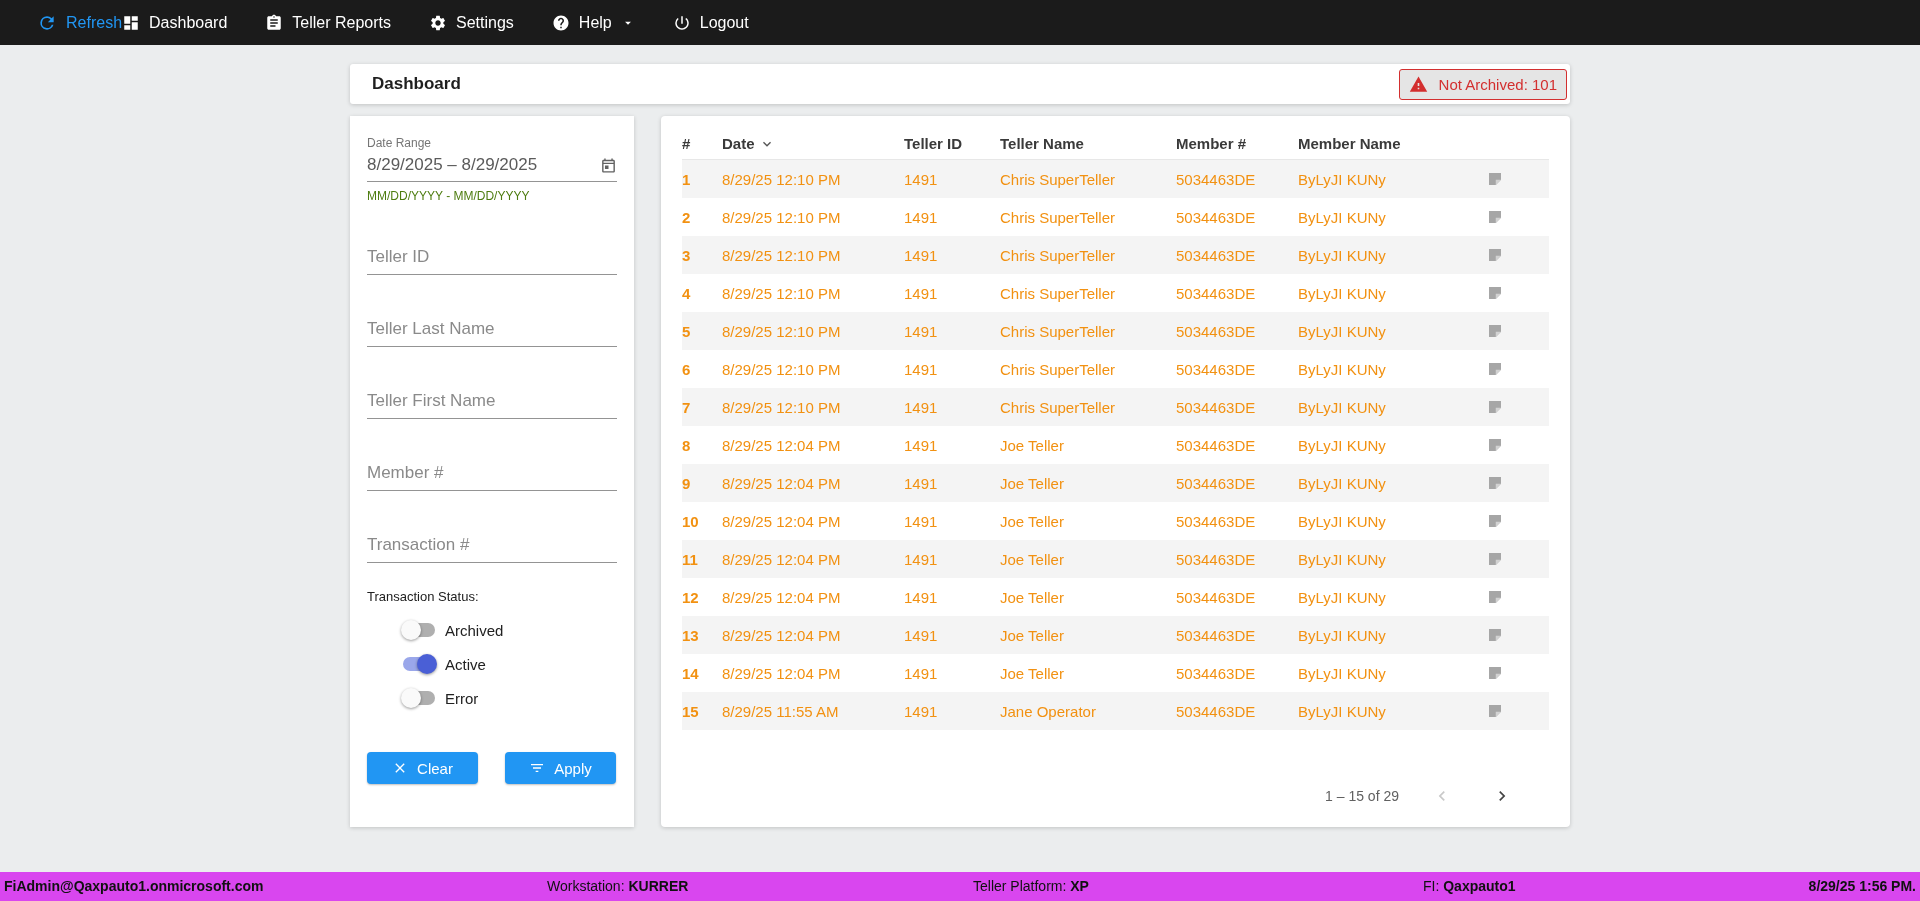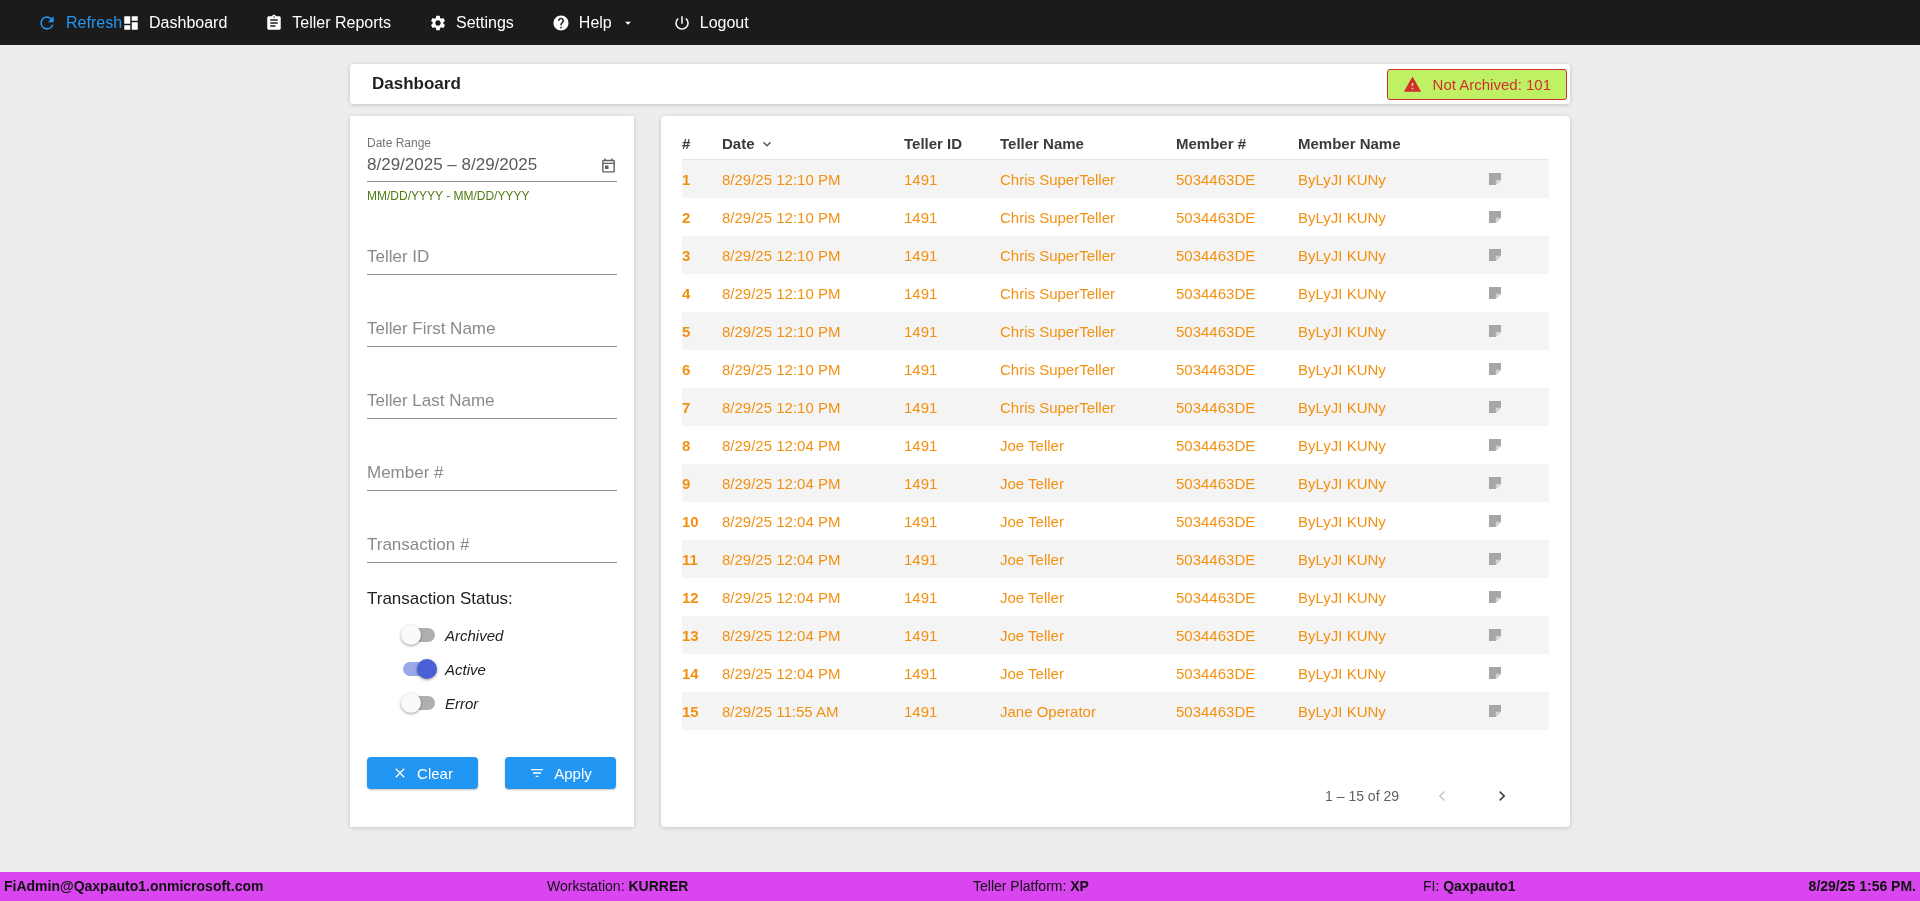--- a/index.html
+++ b/index.html
@@ -39,23 +39,23 @@
     border-radius: 3px;
     box-shadow: 0 1px 4px rgba(0,0,0,.18);
     display: flex; align-items: center; justify-content: space-between;
     padding: 0 3px 0 22px;
   }
   .header-title { font-size: 17px; font-weight: 700; color: #1f1f1f; }
   .alert-chip {
     display: flex; align-items: center; gap: 11px;
     border: 1px solid var(--alert-red, #d32f2f);
     border-radius: 3px;
-    height: 31px; padding: 0 15px;
+    height: 31px; padding: 0 9px;
     color: var(--alert-red, #d32f2f);
-    font-size: 15px; background: #bef264; cursor: pointer;
+    font-size: 15px; background: #e5e5e5; cursor: pointer;
   }
 
   .panels { display: flex; gap: 27px; margin-top: 12px; }
 
   
   .filter-card {
     width: 284px; height: 711px;
     background: #fff; border-radius: 0;
     box-shadow: 0 1px 4px rgba(0,0,0,.18);
     padding: 20px 17px; 
@@ -71,22 +71,22 @@
   .hint { font-size: 12px; color: #4d7c0f; margin-top: 7px; }
   .line-input {
     display: block; width: 250px;
     border: none; border-bottom: 1px solid #949494;
     background: transparent; outline: none;
     font-size: 17px; color: #424242;
     padding: 4px 0 7px;
     margin-top: 40px;
   }
   .line-input::placeholder { color: #8a8a8a; opacity: 1; }
-  .status-label { margin-top: 26px; font-size: 17px; color: #212121; font-weight: 500; }
-  .toggle-row { display: flex; align-items: center; gap: 8px; margin-top: 14px; padding-left: 34px; font-style: italic; }
+  .status-label { margin-top: 26px; font-size: 13px; color: #212121; font-weight: 500; }
+  .toggle-row { display: flex; align-items: center; gap: 8px; margin-top: 14px; padding-left: 34px; }
   .toggle-row:first-child { margin-top: 16px; }
   .switch { position: relative; display: inline-block; width: 36px; height: 20px; cursor: pointer; flex: 0 0 auto; }
   .switch .track { position: absolute; left: 2px; top: 3px; width: 32px; height: 14px; border-radius: 8px; background: #afafaf; }
   .switch .thumb { position: absolute; left: 0; top: 0; width: 20px; height: 20px; border-radius: 50%; background: #fafafa; box-shadow: 0 1px 3px rgba(0,0,0,.4); }
   .switch.on .track { background: var(--toggle-on-track, #9aa7ea); }
   .switch.on .thumb { left: 16px; background: var(--toggle-on, #4a5fd6); }
   .toggle-label { font-size: 15px; color: #212121; }
   .btn-row { display: flex; gap: 27px; margin-top: 44px; }
   .btn {
     display: flex; align-items: center; justify-content: center; gap: 9px;
@@ -216,22 +216,22 @@
         <div class="date-row">
           <span class="date-value">8/29/2025 – 8/29/2025</span>
           <svg width="17" height="17" viewBox="0 0 24 24">
               <path fill="#616161" d="M19 4h-1V2h-2v2H8V2H6v2H5c-1.1 0-2 .9-2 2v14c0 1.1.9 2 2 2h14c1.1 0 2-.9 2-2V6c0-1.1-.9-2-2-2zm0 16H5V10h14v10zM5 8V6h14v2H5zm2 4h5v5H7z"></path>
             </svg>
         </div>
         <div class="hint">MM/DD/YYYY - MM/DD/YYYY</div>
       </div>
 
       <input class="line-input" placeholder="Teller ID" style="">
+      <input class="line-input" placeholder="Teller Last Name" style="">
       <input class="line-input" placeholder="Teller First Name" style="">
-      <input class="line-input" placeholder="Teller Last Name" style="">
       <input class="line-input" placeholder="Member #" style="">
       <input class="line-input" placeholder="Transaction #" style="">
 
       <div class="status-label">Transaction Status:</div>
       <div>
           <div class="toggle-row">
     <span class="switch">
               <span class="track"></span>
               <span class="thumb"></span>
             </span>

